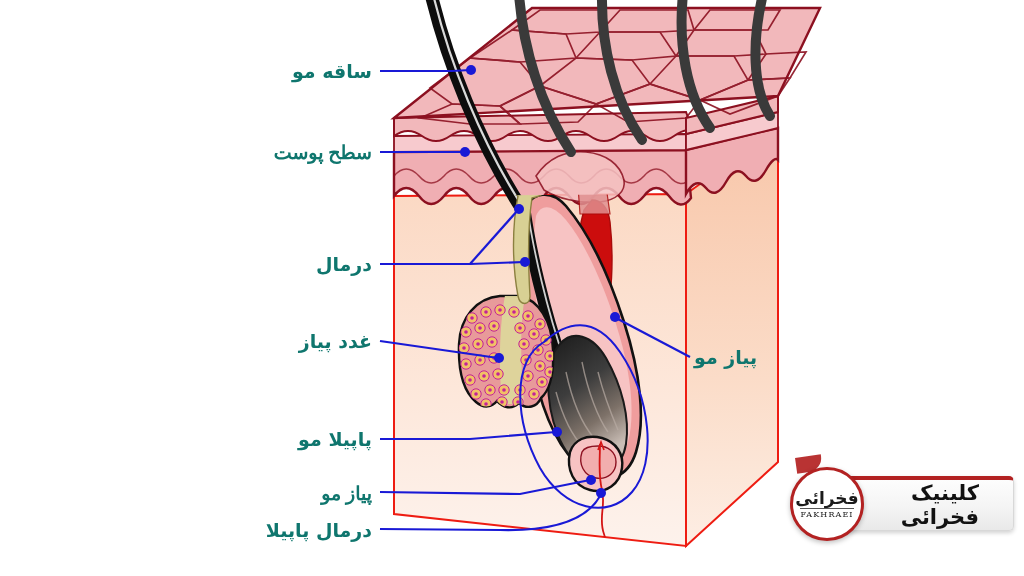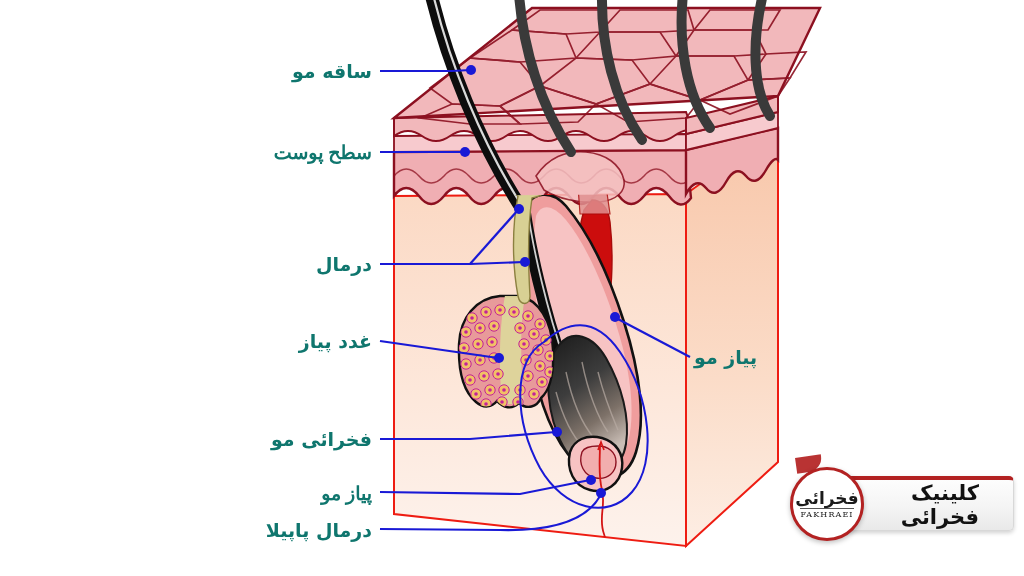--- a/index.html
+++ b/index.html
@@ -405,21 +405,21 @@
   </svg>
 
   <div class="lbl lbl-right" style="right:652px; top:62px; font-size:19px;">ساقه مو</div>
 
   <div class="lbl lbl-right" style="right:652px; top:143px; font-size:19px;font-family:Liberation Serif, serif;">سطح پوست</div>
 
   <div class="lbl lbl-right" style="right:652px; top:255px; font-size:19px;">درمال</div>
 
   <div class="lbl lbl-right" style="right:652px; top:332px; font-size:19px;">غدد پیاز</div>
 
-  <div class="lbl lbl-right" style="right:652px; top:430px; font-size:19px;">فخرائی مو</div>
+  <div class="lbl lbl-right" style="right:652px; top:430px; font-size:19px;">پاپیلا مو</div>
 
   <div class="lbl lbl-right" style="right:652px; top:484px; font-size:19px;font-family:Liberation Serif, serif;">پیاز مو</div>
 
   <div class="lbl lbl-right" style="right:652px; top:521px; font-size:19px;">درمال پاپیلا</div>
 
   <div class="lbl lbl-left" style="left:694px; top:348px; font-size:19px;">پیاز مو</div>
 
   <div id="logo">
     <div id="logo-corner"></div>
     <div id="logo-banner">

